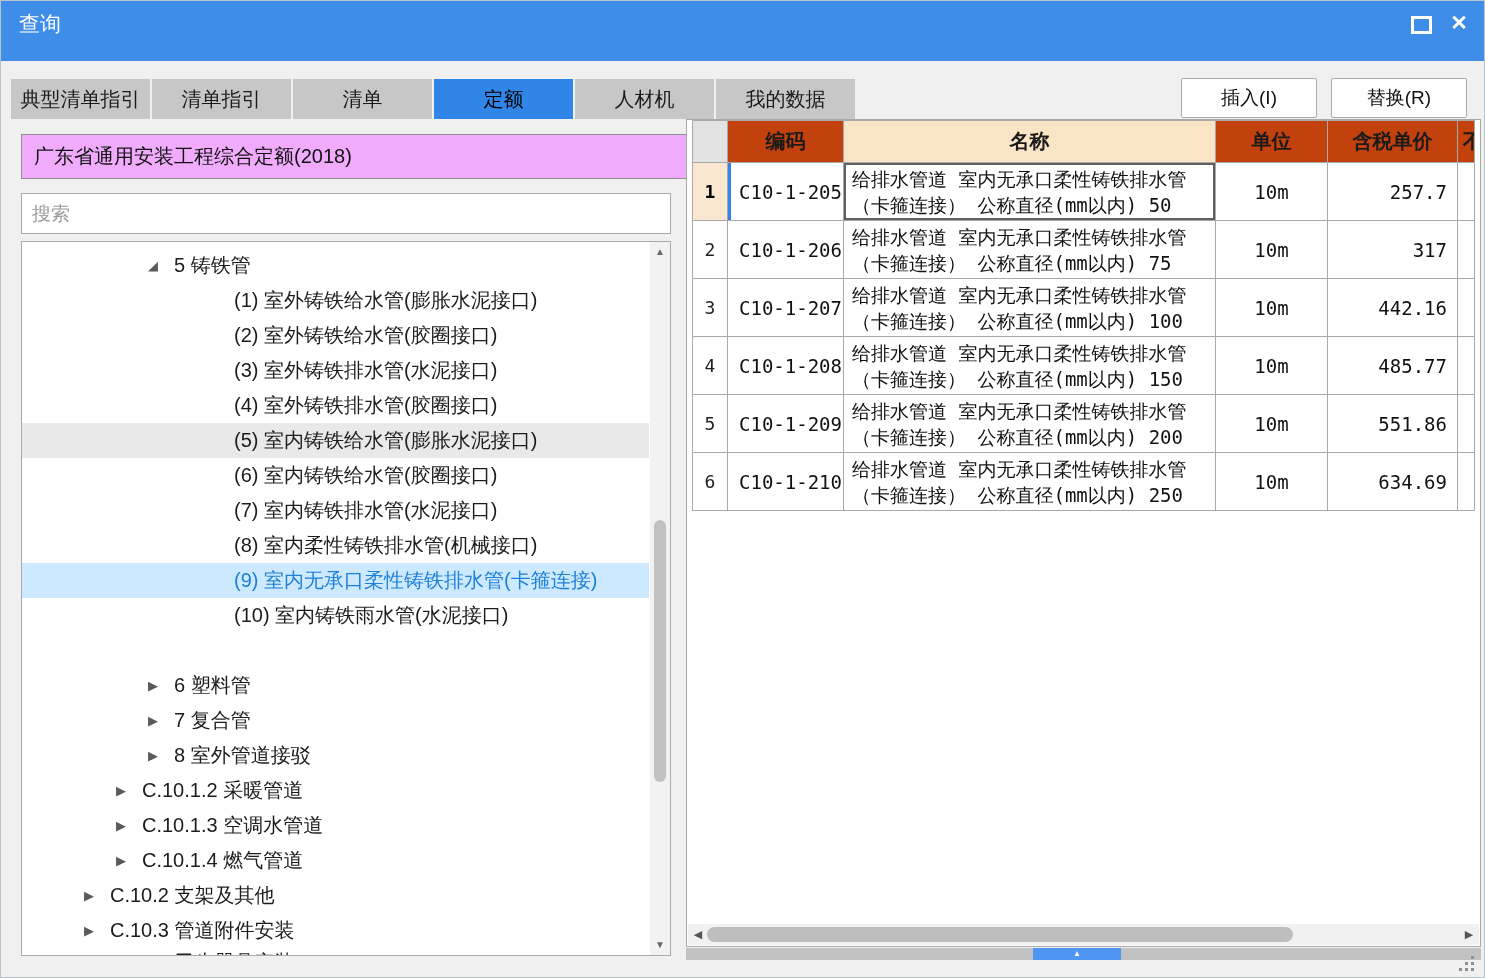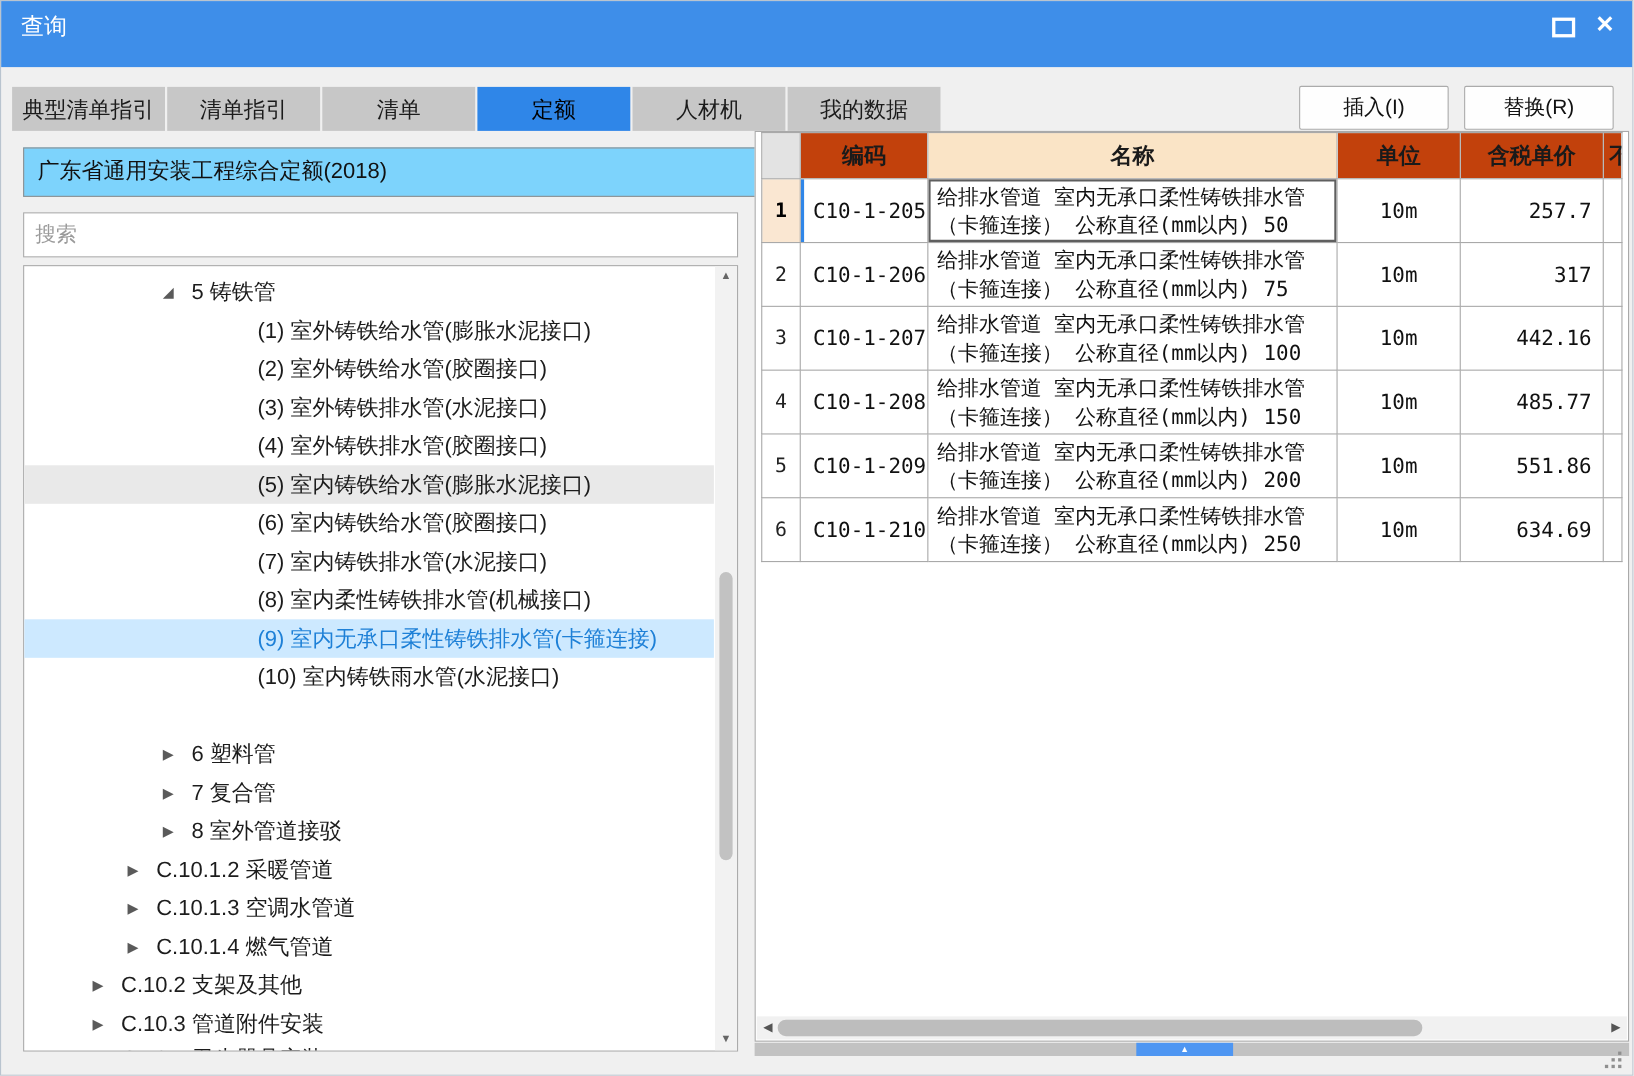--- a/index.html
+++ b/index.html
@@ -17,21 +17,21 @@
   .tab{position:absolute;top:78px;height:40px;width:139px;background:#C7C7C7;color:#1b1b1b;font-size:20px;
        display:flex;align-items:center;justify-content:center;cursor:pointer;}
   .tab.active{background:#2F86E8;color:#000000;}
   .t0{left:10px}.t1{left:151px}.t2{left:292px}.t3{left:433px}.t4{left:574px}.t5{left:715px}
 
   .pushbtn{position:absolute;top:77px;height:38px;width:134px;background:#fefefe;border:1px solid #ABABAB;
            font-size:19px;color:#111;display:flex;align-items:center;justify-content:center;border-radius:2px;cursor:pointer;}
   .btn-insert{left:1180px}.btn-replace{left:1330px}
 
   
-  .dropdown{position:absolute;left:20px;top:133px;width:758px;height:45px;background:#7dd3fc;border:1px solid #8f8f8f;
+  .dropdown{position:absolute;left:20px;top:133px;width:758px;height:45px;background:#f0abfc;border:1px solid #8f8f8f;
             box-sizing:border-box;cursor:pointer;}
   .dd-value{position:absolute;left:12px;top:0;line-height:43px;font-size:20px;color:#111;}
   .dd-arrow{position:absolute;right:13px;top:15px;font-size:11px;color:#555;}
 
   .search{position:absolute;left:20px;top:192px;width:650px;height:41px;border:1px solid #ABABAB;background:#fff;
           box-sizing:border-box;font-size:19px;padding:0 10px;color:#333;font-family:"Liberation Sans",sans-serif;}
   .search::placeholder{color:#9b9b9b;}
 
   .tree{position:absolute;left:20px;top:240px;width:650px;height:715px;background:#fff;border:1px solid #ABABAB;
         box-sizing:border-box;overflow:hidden;}

